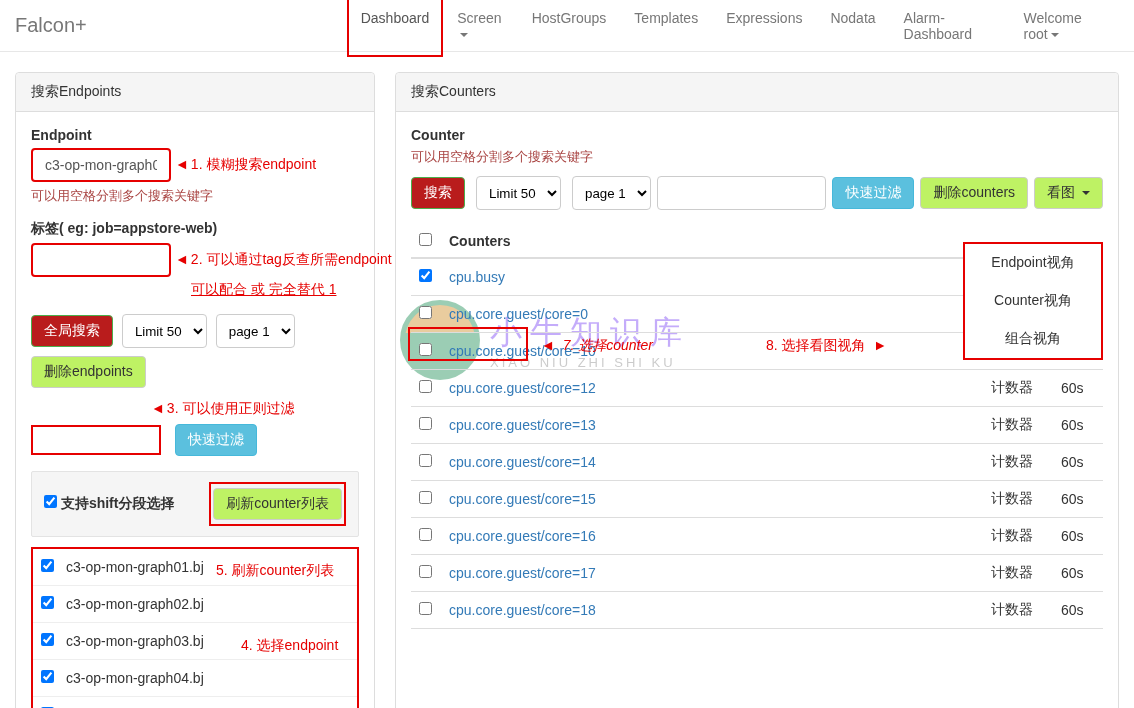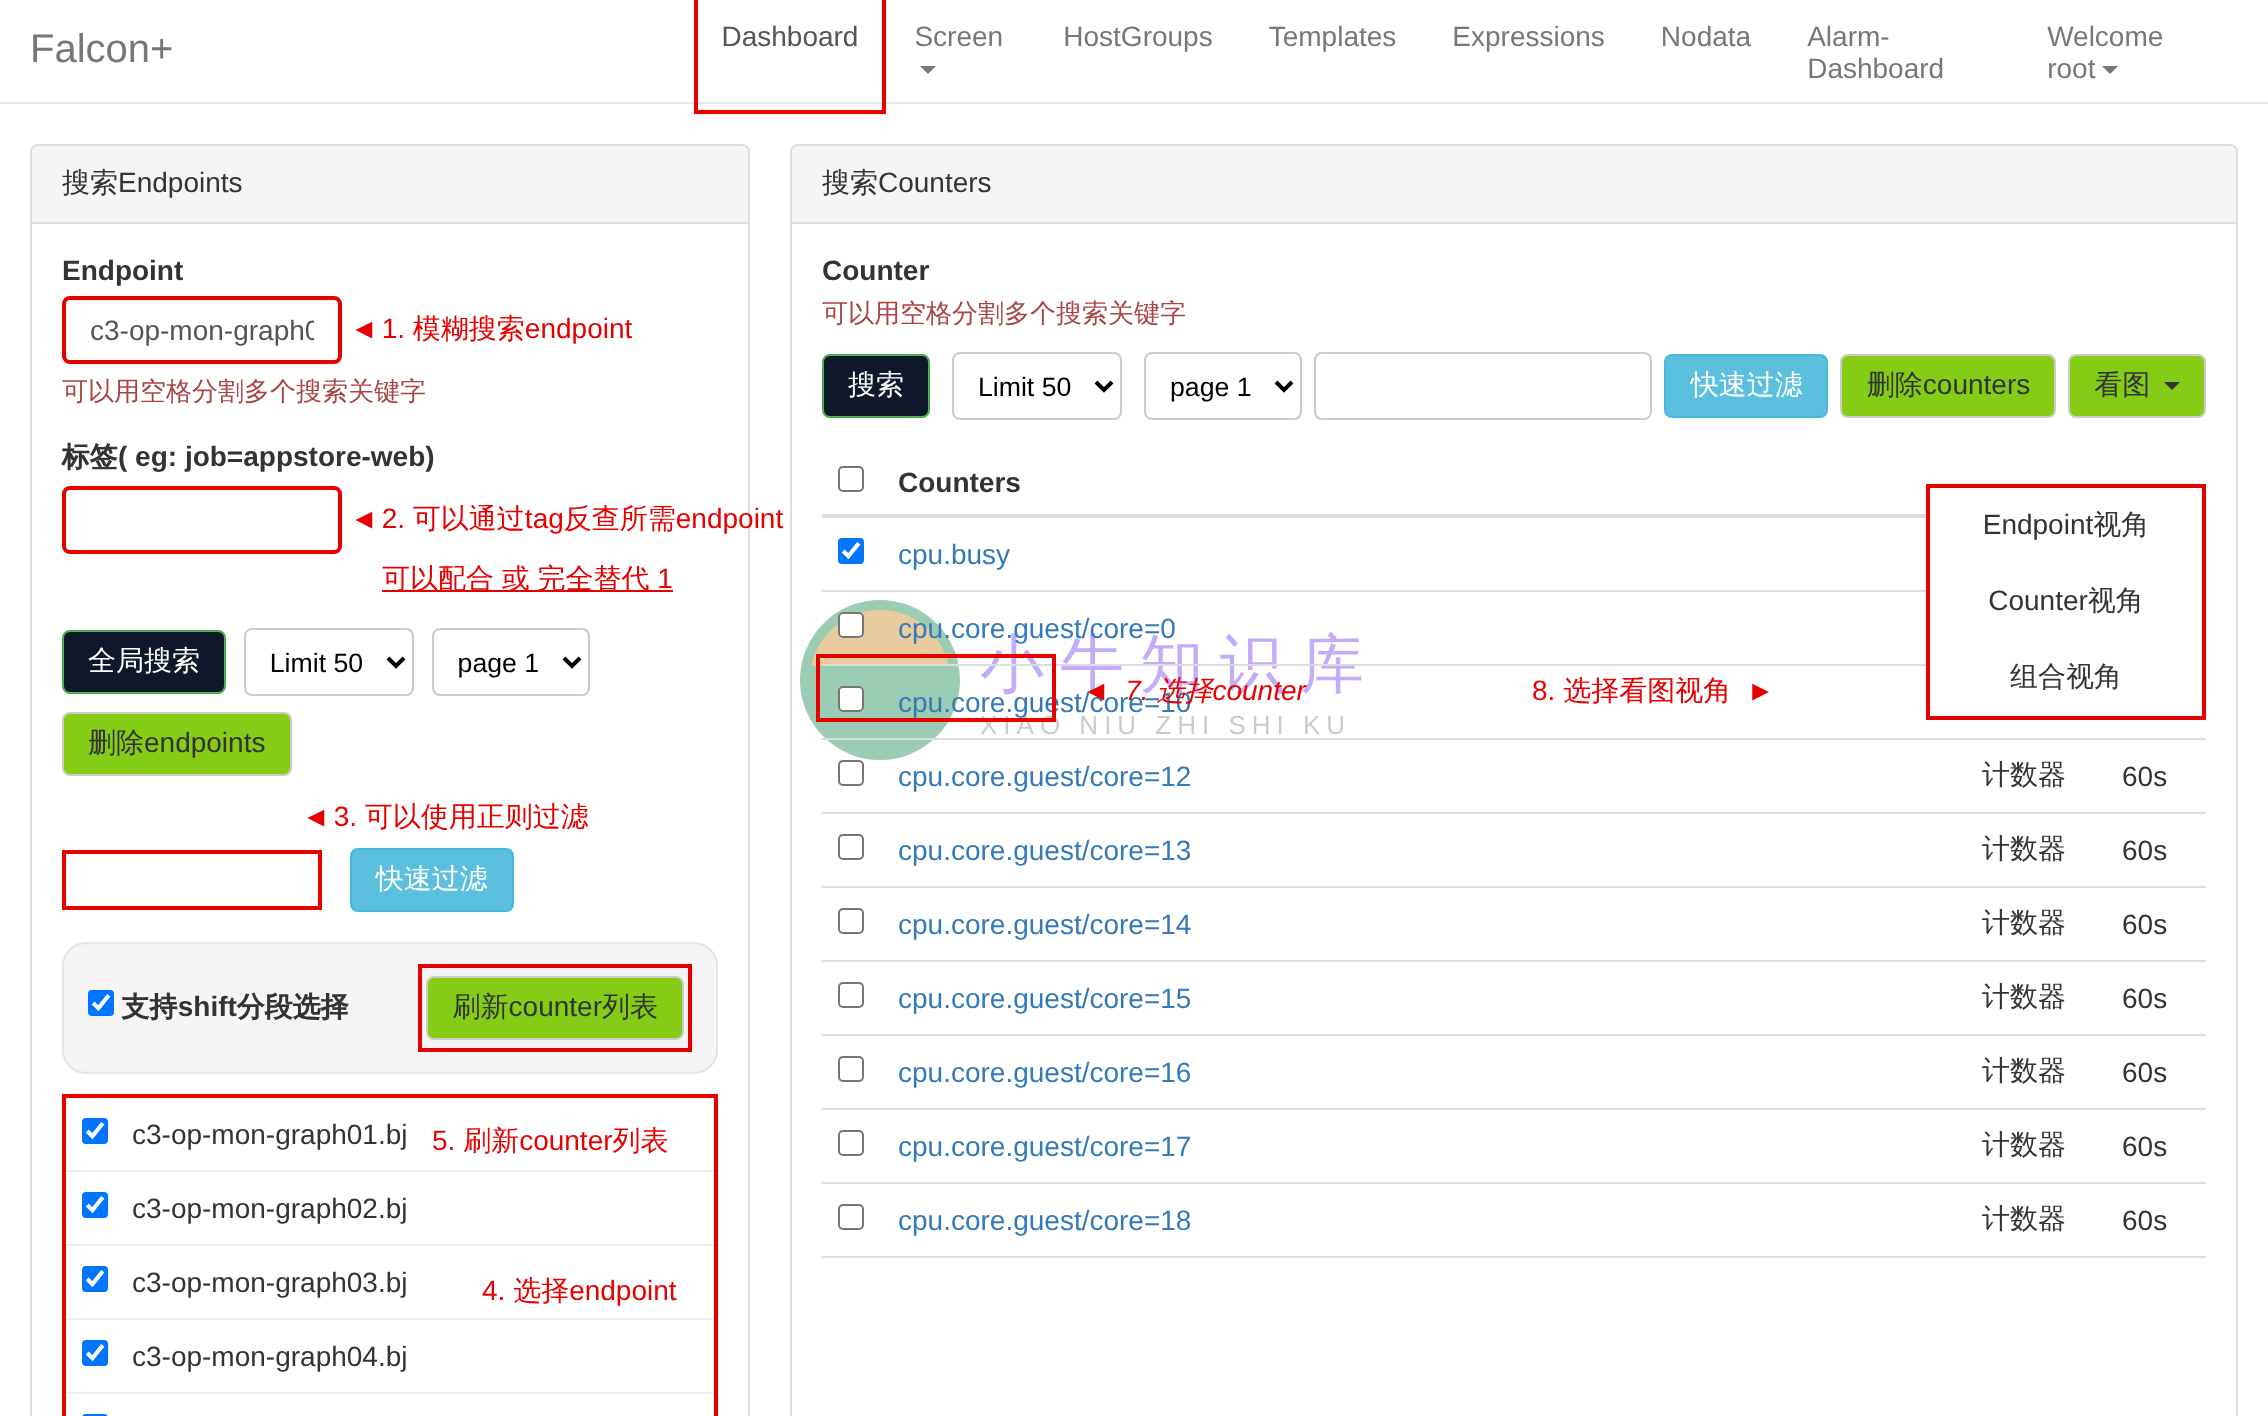--- a/index.html
+++ b/index.html
@@ -14,31 +14,31 @@
 .content { display: flex; padding: 20px 15px; gap: 20px; }
 .panel { border: 1px solid #ddd; border-radius: 4px; }
 .panel-heading { background: #f5f5f5; border-bottom: 1px solid #ddd; padding: 10px 15px; font-size: 14px; color: #333; border-radius: 4px 4px 0 0; }
 .panel-body { padding: 15px; position: relative; }
 .left-panel { width: 360px; flex-shrink: 0; }
 .right-panel { flex: 1; }
 label { font-weight: bold; display: block; margin-bottom: 5px; }
 .form-control { display: block; width: 100%; height: 34px; padding: 6px 12px; font-size: 14px; color: #555; background: #fff; border: 1px solid #ccc; border-radius: 4px; }
 .help-text { color: #a94442; font-size: 13px; margin-top: 5px; display: block; }
 .btn { display: inline-block; padding: 6px 12px; font-size: 14px; border-radius: 4px; border: 1px solid #ccc; background: #fff; cursor: pointer; vertical-align: middle; }
-.btn-success { background: #0f172a; color: #fff; border-color: #4cae4c; }
+.btn-success { background: #b91c1c; color: #fff; border-color: #4cae4c; }
 .btn-info { background: #5bc0de; color: #fff; border-color: #46b8da; }
-.btn-default { background: #84cc16; color: #333; border-color: #ccc; }
+.btn-default { background: #bef264; color: #333; border-color: #ccc; }
 .select-inline { display: inline-block; height: 34px; padding: 6px 8px; border: 1px solid #ccc; border-radius: 4px; background: #fff; margin-left: 5px; vertical-align: middle; }
 .redbox { border: 2.5px solid #e60000; }
 .redbox-input { border: 2.5px solid #e60000; border-radius: 4px; }
 .annotation { color: #e60000; font-size: 14px; position: absolute; white-space: nowrap; }
 .arrow-left::before { content: "◄"; color: #e60000; margin-right: 2px; }
 .small-input { width: 130px; height: 30px; border: 2.5px solid #e60000; display: inline-block; vertical-align: middle; margin-right: 10px; }
 .row-gap { margin-top: 15px; }
-.well { background: #f5f5f5; border: 1px solid #e3e3e3; border-radius: 12px; padding: 10px 12px; margin-top: 15px; display: flex; justify-content: space-between; align-items: center; }
+.well { background: #f5f5f5; border: 1px solid #e3e3e3; border-radius: 2px; padding: 10px 12px; margin-top: 15px; display: flex; justify-content: space-between; align-items: center; }
 .endpoint-list { border: 2.5px solid #e60000; margin-top: 10px; }
 .endpoint-list div { padding: 10px 8px; border-bottom: 1px solid #eee; }
 .endpoint-list div:last-child { border-bottom: none; }
 .endpoint-list input[type=checkbox] { margin-right: 12px; }
 .table { width: 100%; border-collapse: collapse; margin-top: 15px; }
 .table th { text-align: left; padding: 8px; border-bottom: 2px solid #ddd; font-weight: bold; }
 .table td { padding: 9px 8px; border-bottom: 1px solid #ddd; }
 .table a { color: #337ab7; text-decoration: none; }
 .counter-controls { display: flex; align-items: center; gap: 6px; margin-top: 10px; }
 .dropdown-menu { position: absolute; right: 15px; top: 130px; background: #fff; border: 2.5px solid #e60000; min-width: 140px; z-index: 100; }

